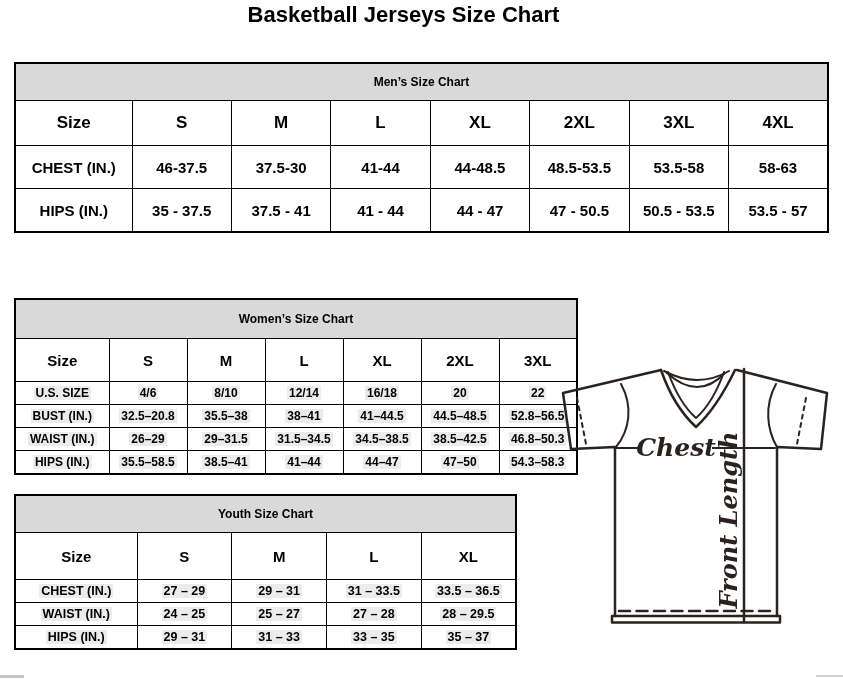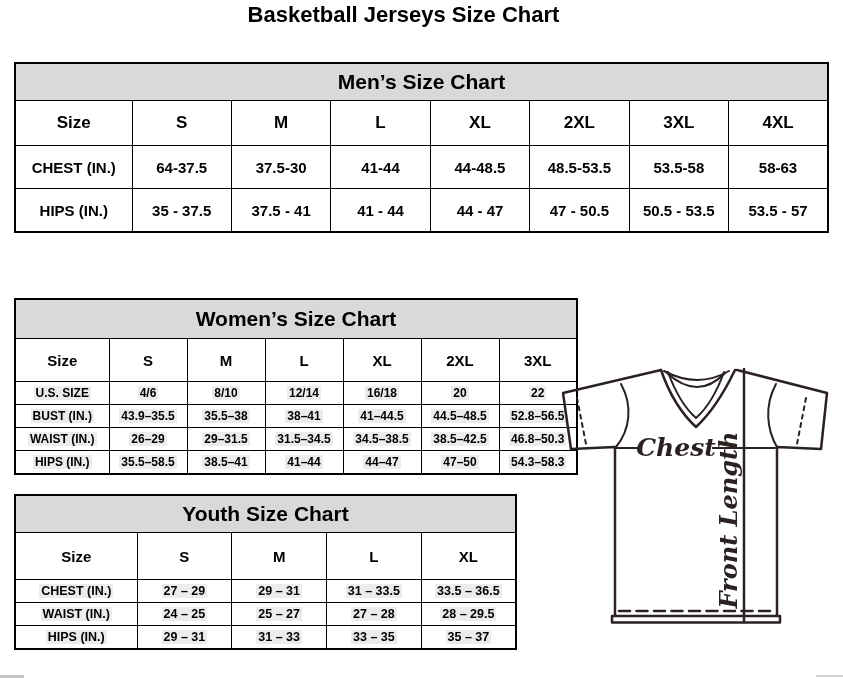--- a/index.html
+++ b/index.html
@@ -10,21 +10,21 @@
   }
   #page-title {
     position:absolute; left:0; top:2px; width:807px;
     text-align:center; font-size:22px; font-weight:bold;
   }
   table.tbl {
     position:absolute; border-collapse:collapse; table-layout:fixed;
     font-weight:bold; color:#000; border:2px solid #000;
   }
   table.tbl td, table.tbl th { border:1px solid #000; text-align:center; vertical-align:middle; padding:0; }
-  .chart-header { background:#d9d9d9; font-size:21px; }
+  .chart-header { background:#d9d9d9; font-size:12px; }
 
   #men-table { left:14px; top:62px; width:815px; }
   #men-table .hdr th { height:36px; }
   #men-table .size-row td { height:44px; font-size:17px; }
   #men-table .data-row td { height:42px; font-size:15px; }
   #men-table .lbl { font-size:15px; }
 
   #women-table { left:14px; top:298px; width:564px; }
   #women-table .hdr th { height:38px; }
   #women-table .size-row td { height:42px; font-size:15px; }
@@ -71,21 +71,21 @@
       <td>S</td>
       <td>M</td>
       <td>L</td>
       <td>XL</td>
       <td>2XL</td>
       <td>3XL</td>
       <td>4XL</td>
     </tr>
     <tr class="data-row">
       <td class="lbl">CHEST (IN.)</td>
-      <td>64-37.5</td>
+      <td>46-37.5</td>
       <td>37.5-30</td>
       <td>41-44</td>
       <td>44-48.5</td>
       <td>48.5-53.5</td>
       <td>53.5-58</td>
       <td>58-63</td>
     </tr>
     <tr class="data-row">
       <td class="lbl">HIPS (IN.)</td>
       <td>35 - 37.5</td>
@@ -126,21 +126,21 @@
       <td><span class="hl">U.S. SIZE</span></td>
       <td><span class="hl">4/6</span></td>
       <td><span class="hl">8/10</span></td>
       <td><span class="hl">12/14</span></td>
       <td><span class="hl">16/18</span></td>
       <td><span class="hl">20</span></td>
       <td><span class="hl">22</span></td>
     </tr>
     <tr class="data-row">
       <td><span class="hl">BUST (IN.)</span></td>
-      <td><span class="hl">43.9–35.5</span></td>
+      <td><span class="hl">32.5–20.8</span></td>
       <td><span class="hl">35.5–38</span></td>
       <td><span class="hl">38–41</span></td>
       <td><span class="hl">41–44.5</span></td>
       <td><span class="hl">44.5–48.5</span></td>
       <td><span class="hl">52.8–56.5</span></td>
     </tr>
     <tr class="data-row">
       <td><span class="hl">WAIST (IN.)</span></td>
       <td><span class="hl">26–29</span></td>
       <td><span class="hl">29–31.5</span></td>

